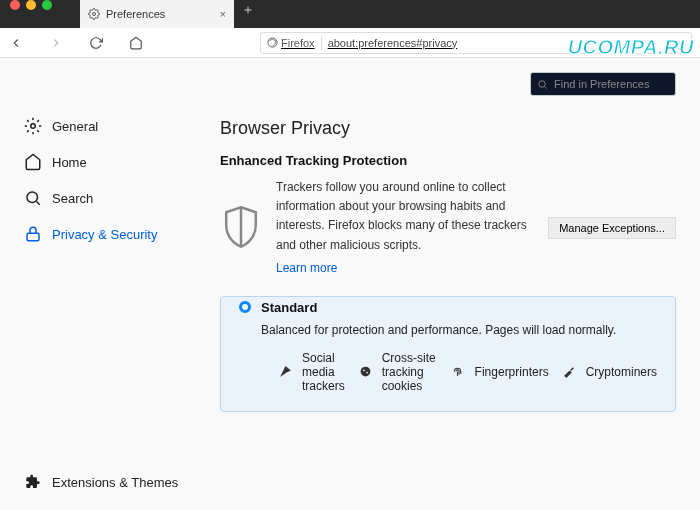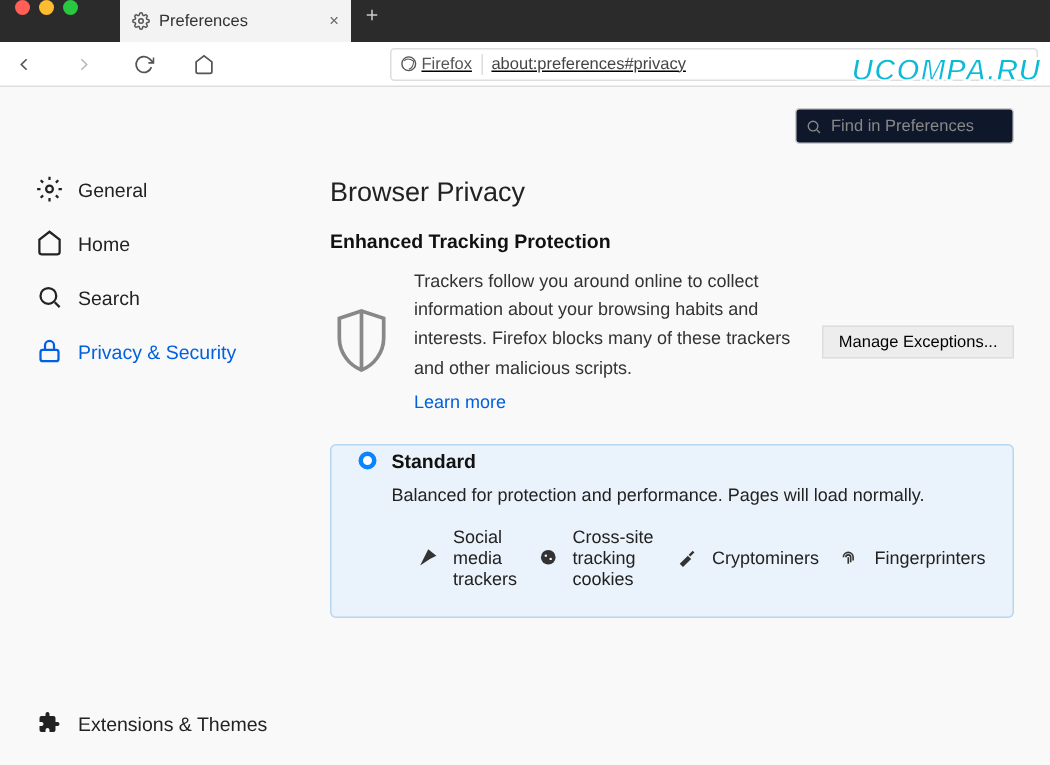--- a/index.html
+++ b/index.html
@@ -217,32 +217,32 @@
               <svg width="13" height="13" viewBox="0 0 24 24" fill="#333">
                 <circle cx="12" cy="12" r="9"></circle>
                 <circle cx="9" cy="10" r="1.5" fill="#fff"></circle>
                 <circle cx="15" cy="14" r="1.5" fill="#fff"></circle>
               </svg>
             </span>
           <span>Cross-site tracking cookies</span>
         </div>
         <div class="block-item">
           <span class="bi">
-              <svg width="13" height="13" viewBox="0 0 24 24" fill="#333">
-                <path d="M4 20 L14 10 L18 14 L8 24 Z M15 9 L20 4 L22 6 L17 11 Z"></path>
-              </svg>
-            </span>
-          <span>Cryptominers</span>
-        </div>
-        <div class="block-item">
-          <span class="bi">
               <svg width="13" height="13" viewBox="0 0 24 24" fill="none" stroke="#333" stroke-width="2">
                 <path d="M6 12a6 6 0 0 1 12 0v4"></path>
                 <path d="M9 12a3 3 0 0 1 6 0v6"></path>
                 <path d="M12 12v8"></path>
               </svg>
             </span>
           <span>Fingerprinters</span>
         </div>
+        <div class="block-item">
+          <span class="bi">
+              <svg width="13" height="13" viewBox="0 0 24 24" fill="#333">
+                <path d="M4 20 L14 10 L18 14 L8 24 Z M15 9 L20 4 L22 6 L17 11 Z"></path>
+              </svg>
+            </span>
+          <span>Cryptominers</span>
+        </div>
       </div>
     </div>
   </div>
 </div>
 
 </body></html>

